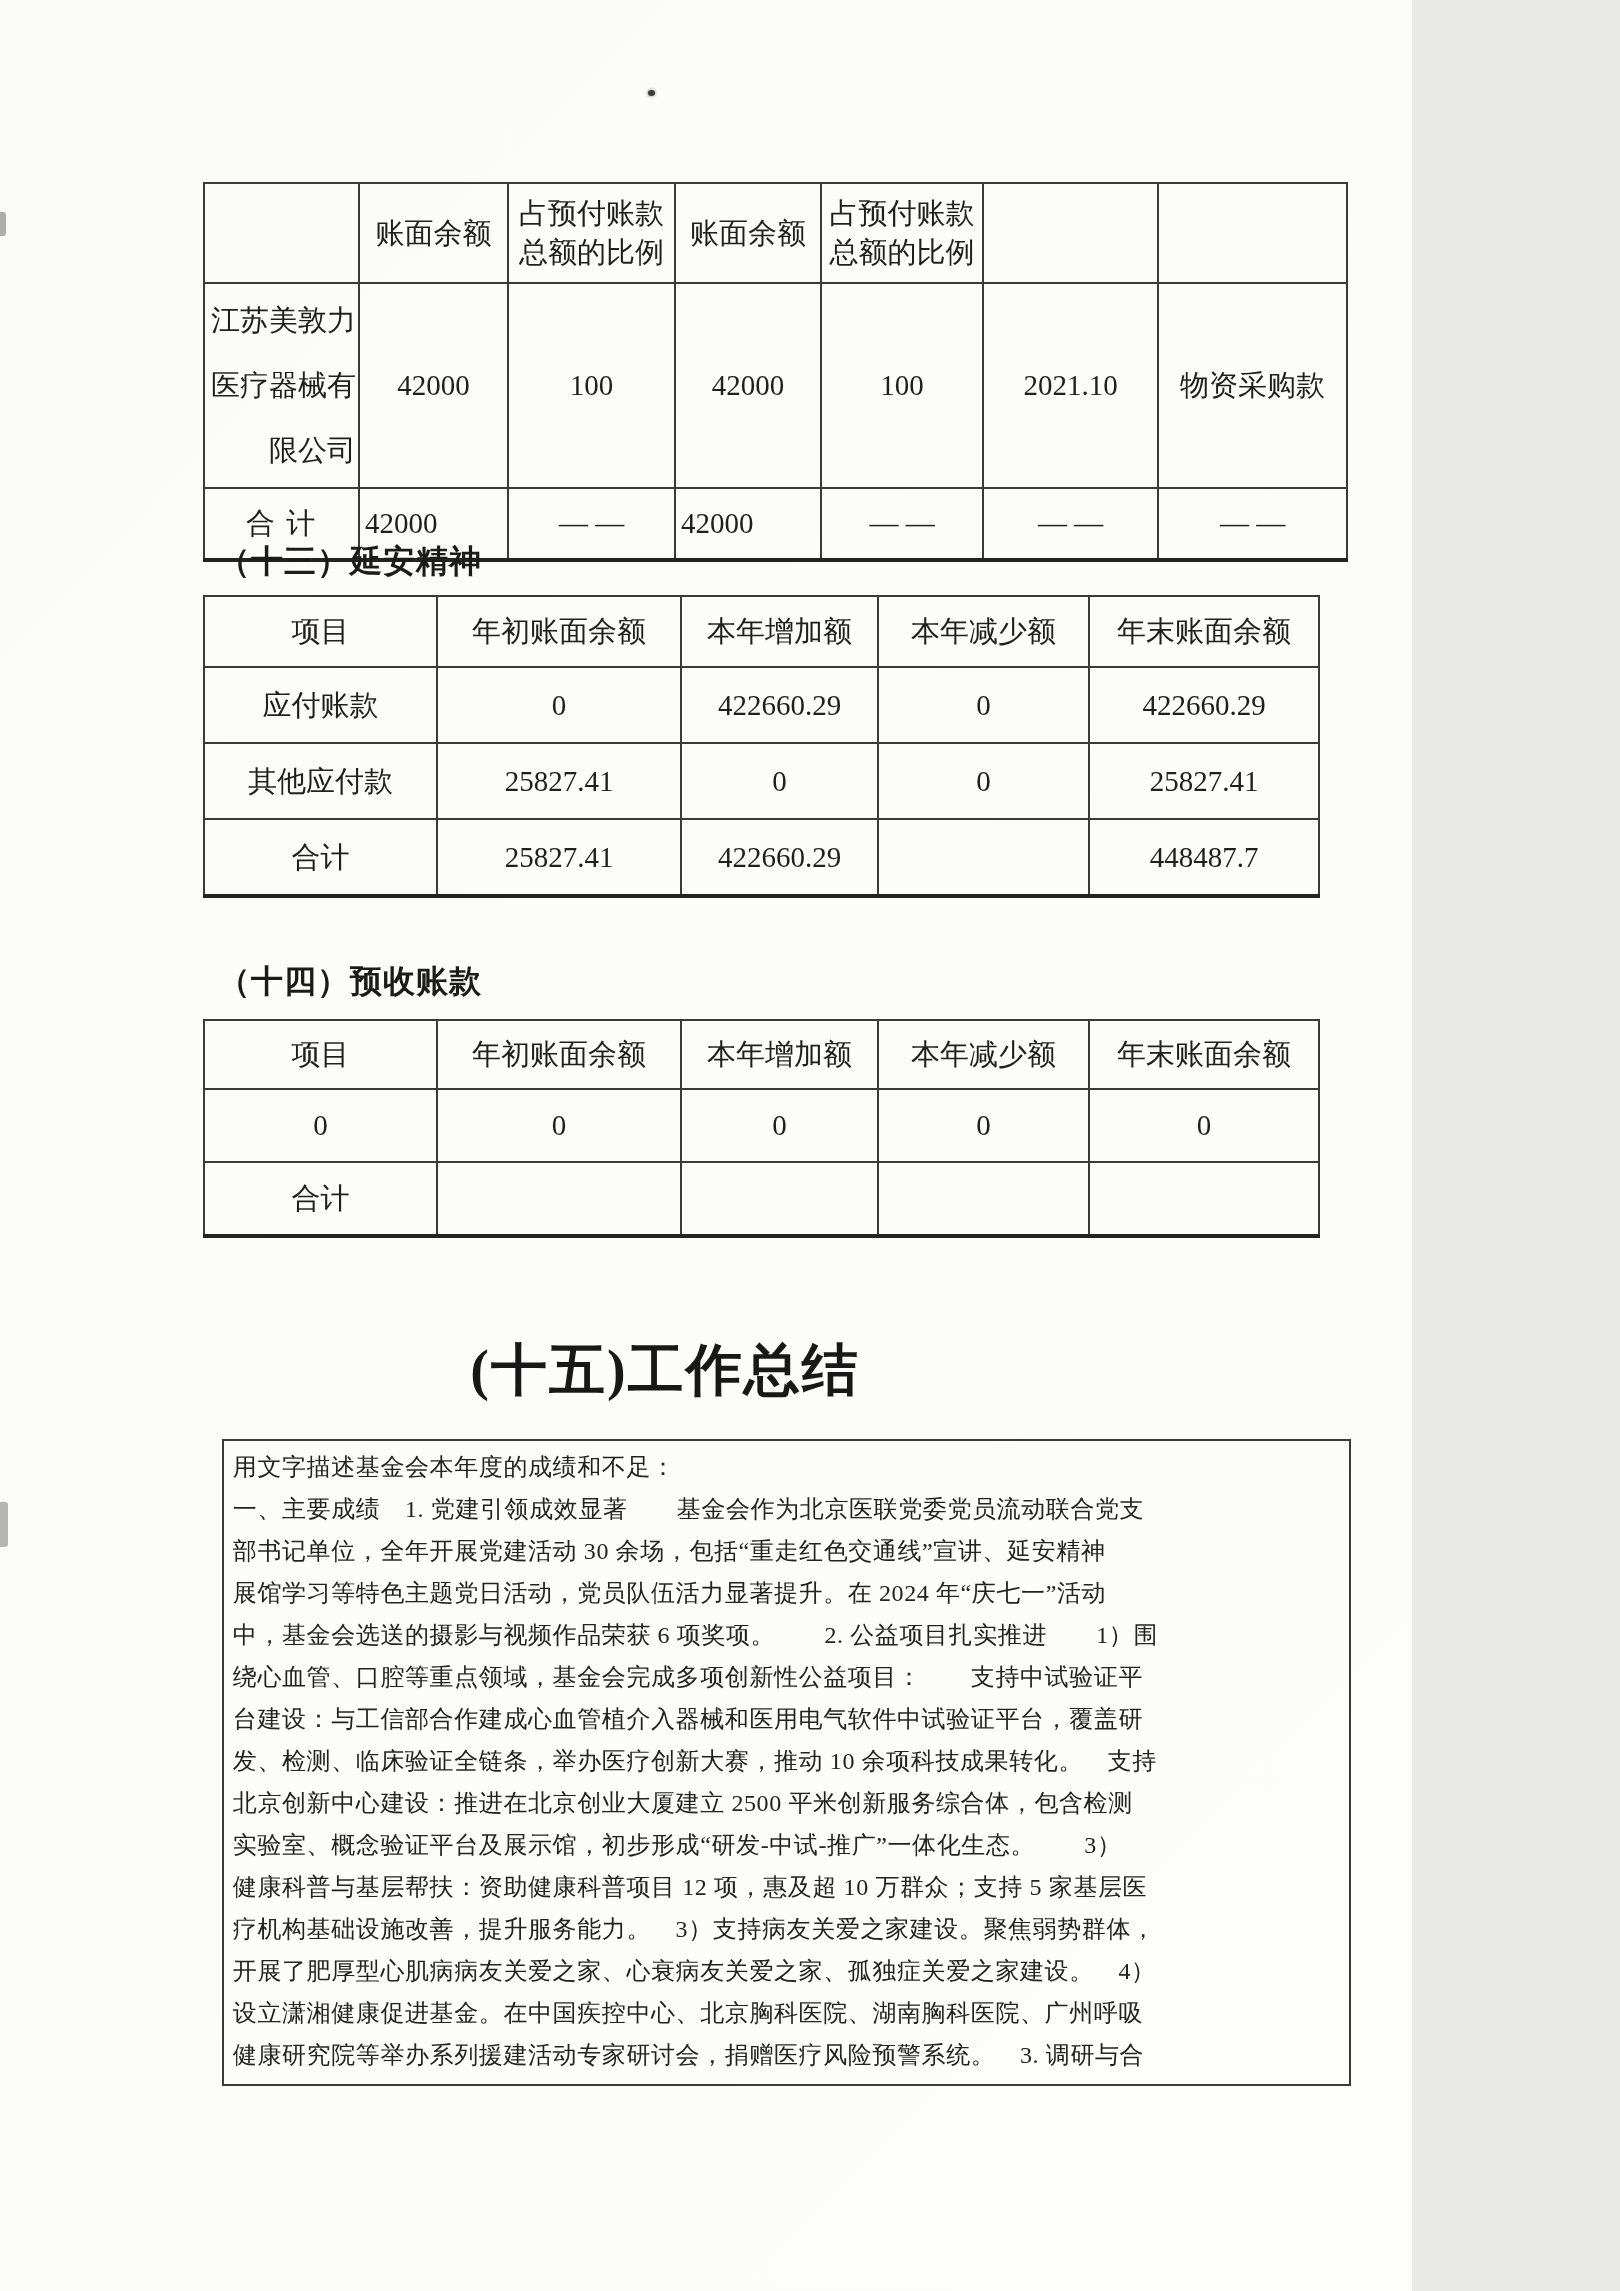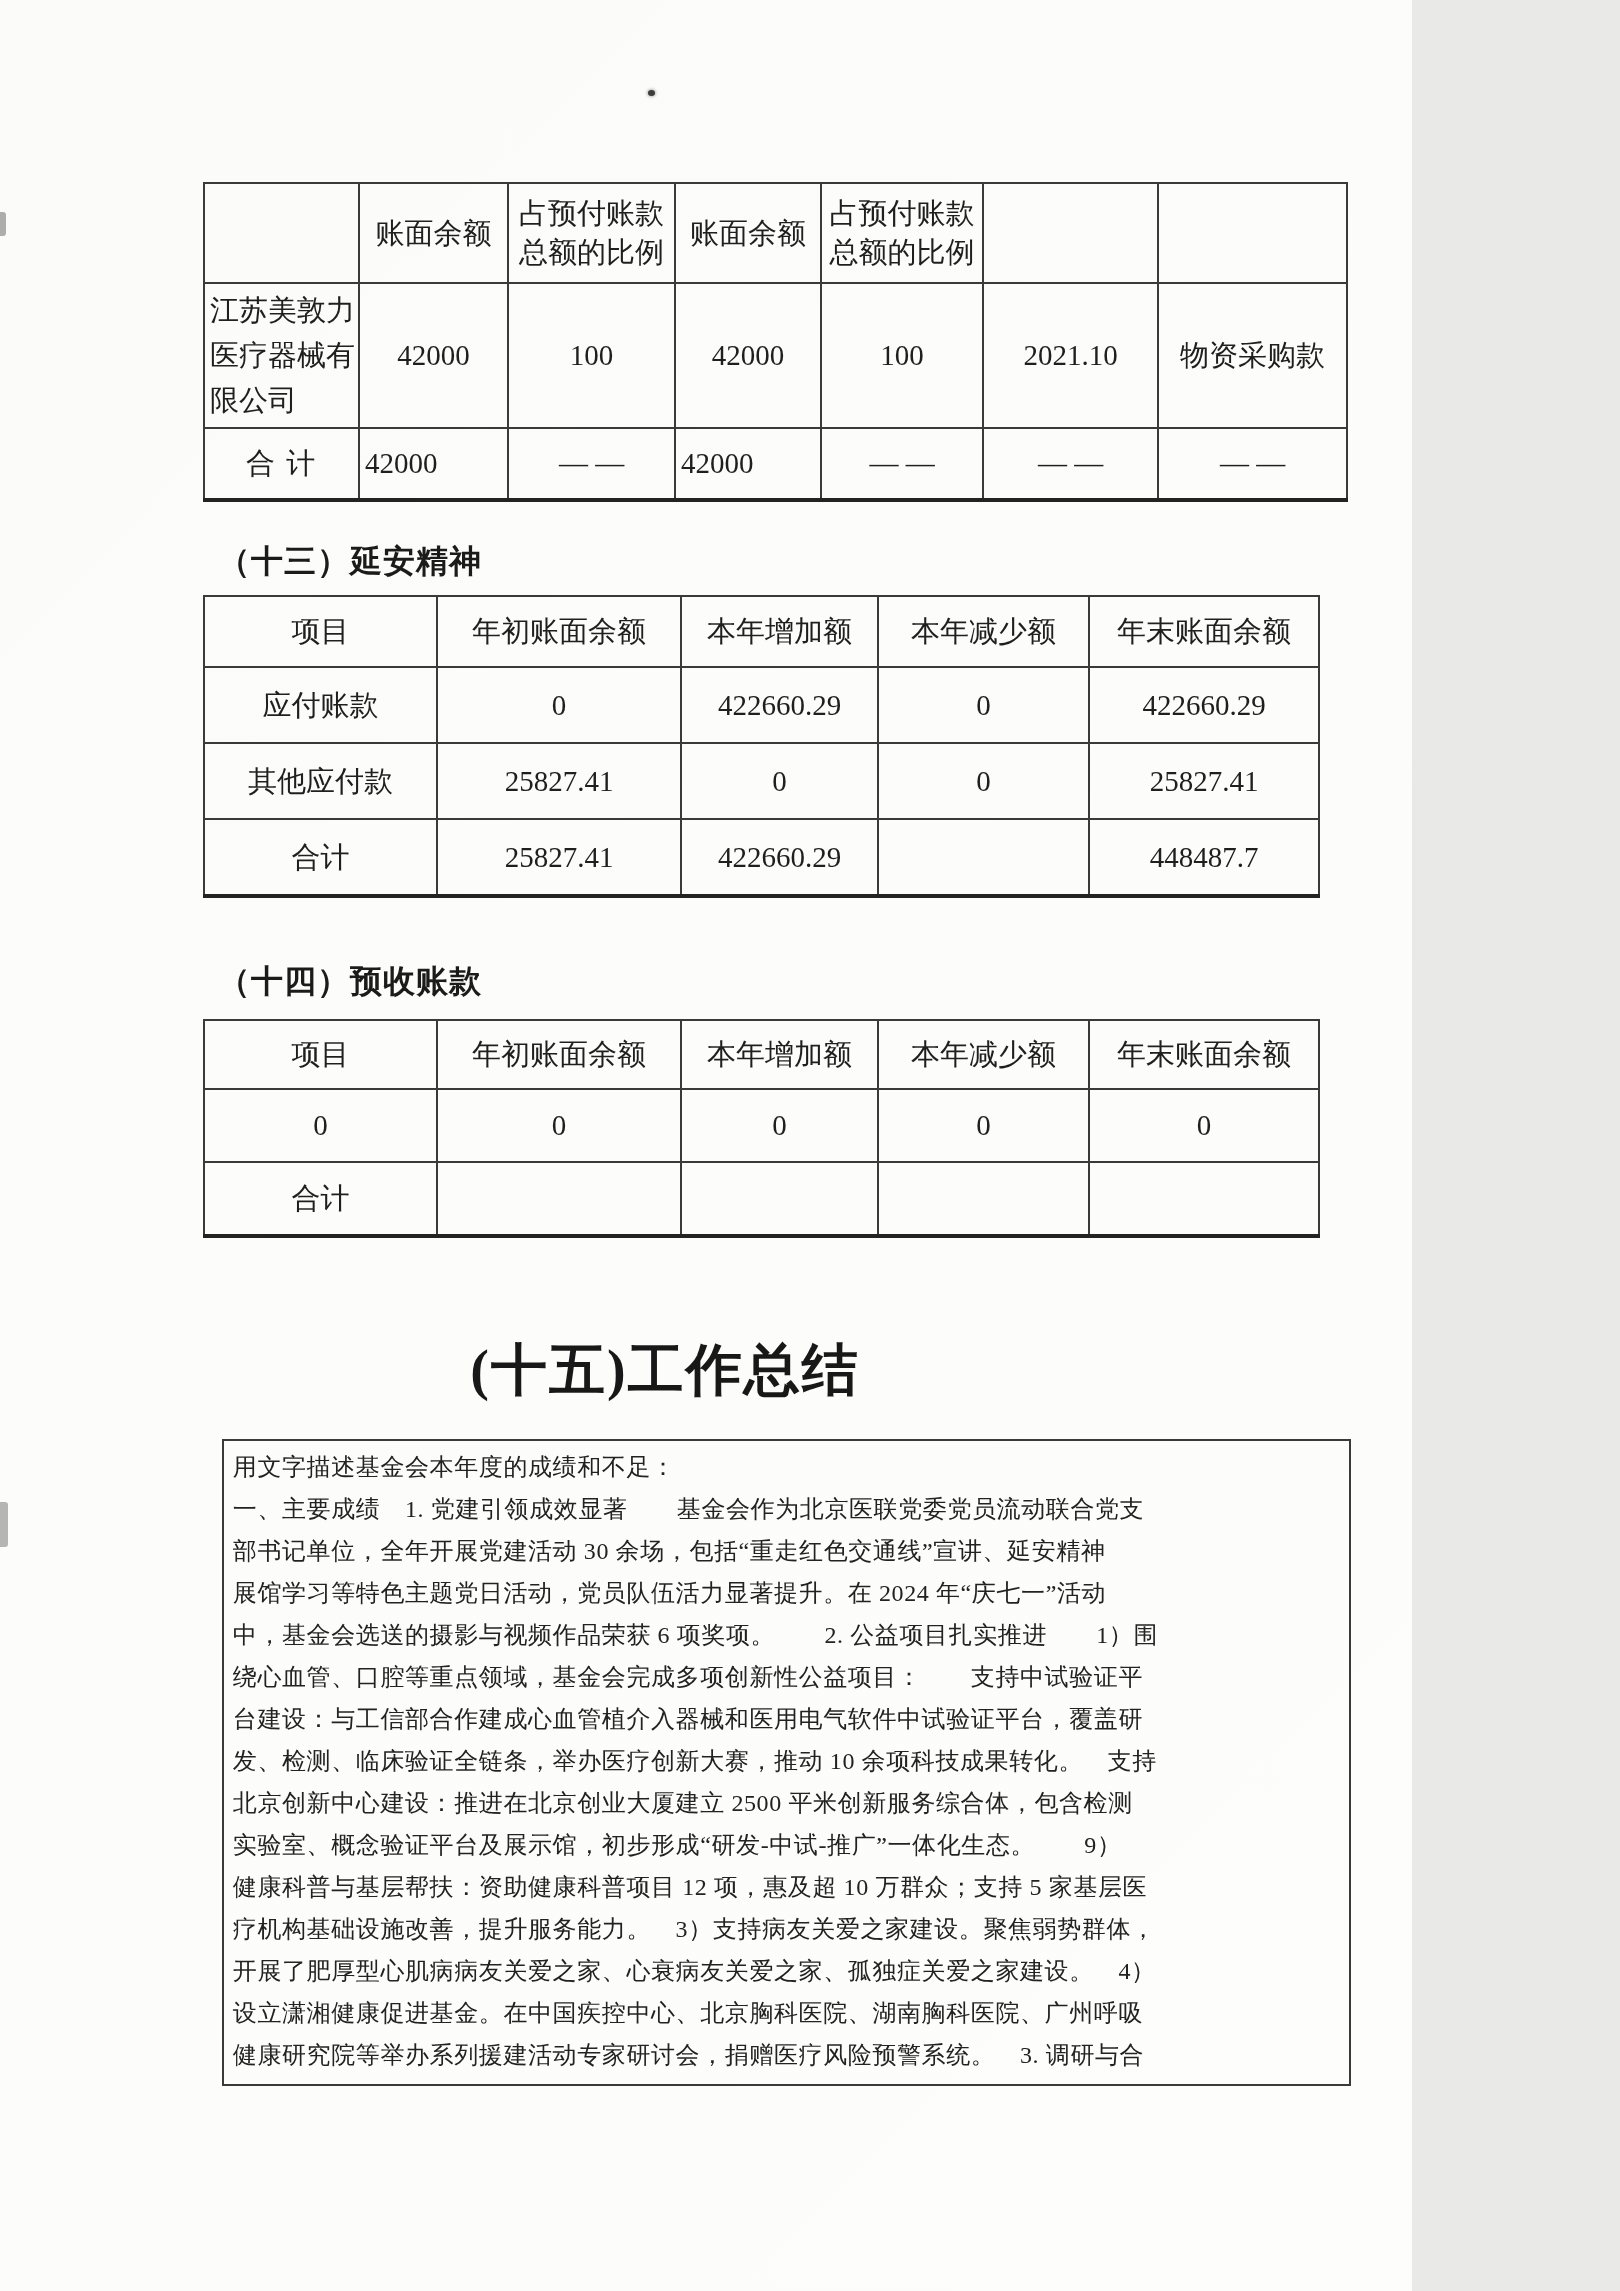--- a/index.html
+++ b/index.html
@@ -35,21 +35,21 @@
     border:2px solid var(--line);
     font-size:29px;line-height:39px;
     text-align:center;vertical-align:middle;
     padding:2px 3.9px;color:var(--ink);
     overflow:hidden;
   }
   
   .t1{left:203px;top:182px;width:1143px;}
   .t1 .h-row td{height:94px;white-space:pre-line;}
   .t1 .c-row td{height:135px;}
-  .t1 .c-row td.name{text-align:left;line-height:45px;padding:3.9px 2px 3.9px 4.9px;}
+  .t1 .c-row td.name{text-align:right;line-height:65px;padding:3.9px 2px 3.9px 4.9px;}
   .t1 .sum-row td{height:65px;}
   .t1 .sum-row td.num{text-align:left;padding-left:4.9px;}
   .t1 .sum-row td.lbl{letter-spacing:2px;}
 
   
   .t2{left:203px;top:595px;width:1115px;}
   .t2 .h-row td{height:65px;}
   .t2 .r td{height:70px;}
   .t3{left:203px;top:1019px;width:1115px;}
   .t3 .h-row td{height:63px;}
@@ -212,21 +212,21 @@
   <div class="summary-box">
     <div class="ln">用文字描述基金会本年度的成绩和不足：</div>
     <div class="ln">一、主要成绩　1. 党建引领成效显著　　基金会作为北京医联党委党员流动联合党支</div>
     <div class="ln">部书记单位，全年开展党建活动 30 余场，包括“重走红色交通线”宣讲、延安精神</div>
     <div class="ln">展馆学习等特色主题党日活动，党员队伍活力显著提升。在 2024 年“庆七一”活动</div>
     <div class="ln">中，基金会选送的摄影与视频作品荣获 6 项奖项。　　2. 公益项目扎实推进　　1）围</div>
     <div class="ln">绕心血管、口腔等重点领域，基金会完成多项创新性公益项目：　　支持中试验证平</div>
     <div class="ln">台建设：与工信部合作建成心血管植介入器械和医用电气软件中试验证平台，覆盖研</div>
     <div class="ln">发、检测、临床验证全链条，举办医疗创新大赛，推动 10 余项科技成果转化。　支持</div>
     <div class="ln">北京创新中心建设：推进在北京创业大厦建立 2500 平米创新服务综合体，包含检测</div>
-    <div class="ln">实验室、概念验证平台及展示馆，初步形成“研发-中试-推广”一体化生态。　　9）</div>
+    <div class="ln">实验室、概念验证平台及展示馆，初步形成“研发-中试-推广”一体化生态。　　3）</div>
     <div class="ln">健康科普与基层帮扶：资助健康科普项目 12 项，惠及超 10 万群众；支持 5 家基层医</div>
     <div class="ln">疗机构基础设施改善，提升服务能力。　3）支持病友关爱之家建设。聚焦弱势群体，</div>
     <div class="ln">开展了肥厚型心肌病病友关爱之家、心衰病友关爱之家、孤独症关爱之家建设。　4）</div>
     <div class="ln">设立潇湘健康促进基金。在中国疾控中心、北京胸科医院、湖南胸科医院、广州呼吸</div>
     <div class="ln">健康研究院等举办系列援建活动专家研讨会，捐赠医疗风险预警系统。　3. 调研与合</div>
   </div>
 
 </div>
 
 

